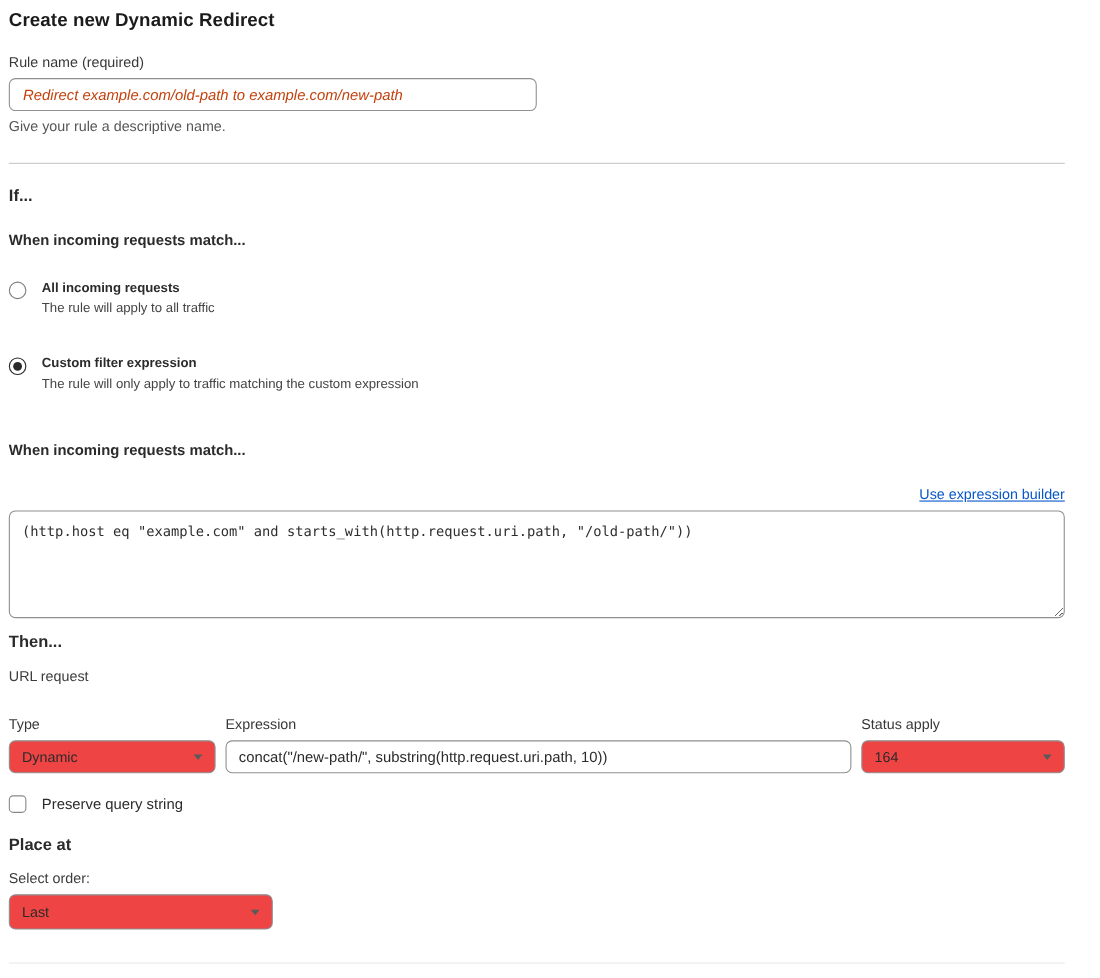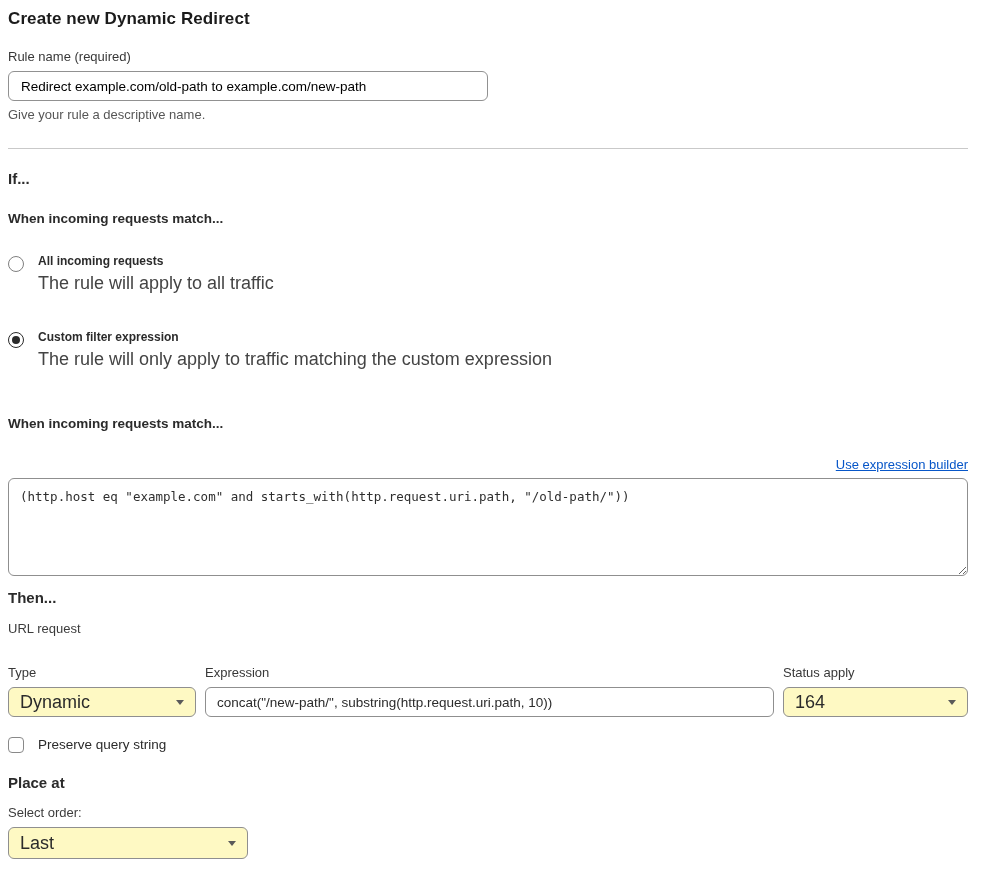--- a/index.html
+++ b/index.html
@@ -16,23 +16,23 @@
     margin-top: 9px;
     font-size: 17px; font-weight: 700; color: #1b1b1b;
     letter-spacing: .1px;
   }
 
   .field-label { margin-top: 20px; font-size: 13px; color: #383838; }
   .text-input {
     display: block; margin-top: 7px;
     width: 480px; height: 30px;
     border: 1px solid #919191; border-radius: 6px;
-    padding: 0 12px; font-size: 13.5px; color: #000000;
+    padding: 0 12px; font-size: 13.5px; color: #c2410c;
     font-family: "Liberation Sans", sans-serif;
-    outline: none; background: #fff;
+    outline: none; background: #fff; font-style: italic;
   }
   .help-text { margin-top: 6px; font-size: 13px; color: #565656; }
 
   hr.divider { border: none; border-top: 1px solid #c9c9c9; margin-top: 26px; }
   hr.divider-light { border: none; border-top: 1px solid #e9e9e9; margin-top: 30px; }
 
   .section-heading { margin-top: 21px; font-size: 15px; font-weight: 700; color: #2b2b2b; }
   .sub-heading { margin-top: 24px; font-size: 13.5px; font-weight: 700; color: #2b2b2b; }
 
   .radio-row { display: flex; margin-top: 28px; cursor: pointer; }
@@ -42,21 +42,21 @@
     border: 1px solid #7f7f7f; border-radius: 50%;
     margin-top: 2px; position: relative; background: #fff;
   }
   .radio-circle.selected { border-color: #2a2a2a; }
   .radio-circle.selected::after {
     content: ""; position: absolute; left: 3px; top: 3px;
     width: 8px; height: 8px; border-radius: 50%; background: #2a2a2a;
   }
   .radio-texts { margin-left: 14px; }
   .radio-label { font-size: 12px; font-weight: 700; color: #2b2b2b; }
-  .radio-desc { margin-top: 5px; font-size: 18px; color: #444444; }
+  .radio-desc { margin-top: 5px; font-size: 12px; color: #444444; }
 
   .builder-link-row { margin-top: 24px; text-align: right; }
   .builder-link {
     font-size: 13px; color: #0756c8; text-decoration: underline; cursor: pointer;
   }
 
   .expression-textarea {
     display: block; margin-top: 5px;
     width: 960px; height: 98px;
     border: 1px solid #8f8f8f; border-radius: 6px;
@@ -70,23 +70,23 @@
   .action-label { margin-top: 15px; font-size: 13px; color: #3c3c3c; }
 
   .controls-row { display: flex; gap: 9px; margin-top: 29px; }
   .control-col-type { width: 188px; flex: 0 0 188px; }
   .control-col-expr { flex: 1 1 auto; }
   .control-col-status { width: 185px; flex: 0 0 185px; }
   .control-label { font-size: 13px; color: #383838; margin-bottom: 7px; }
 
   .select-box {
     height: 30px; border: 1px solid #8f8f8f; border-radius: 6px;
-    background: #fef9c3; display: flex; align-items: center;
+    background: #ef4444; display: flex; align-items: center;
     justify-content: space-between; padding: 0 11px;
-    font-size: 18px; color: #2b2b2b; cursor: pointer;
+    font-size: 13px; color: #2b2b2b; cursor: pointer;
   }
   .caret-down {
     width: 0; height: 0;
     border-left: 4.5px solid transparent; border-right: 4.5px solid transparent;
     border-top: 5px solid #5a5a5a;
   }
   .control-input {
     width: 100%; height: 30px;
     border: 1px solid #8f8f8f; border-radius: 6px;
     padding: 0 11px; font-size: 13.5px; color: #2b2b2b;

